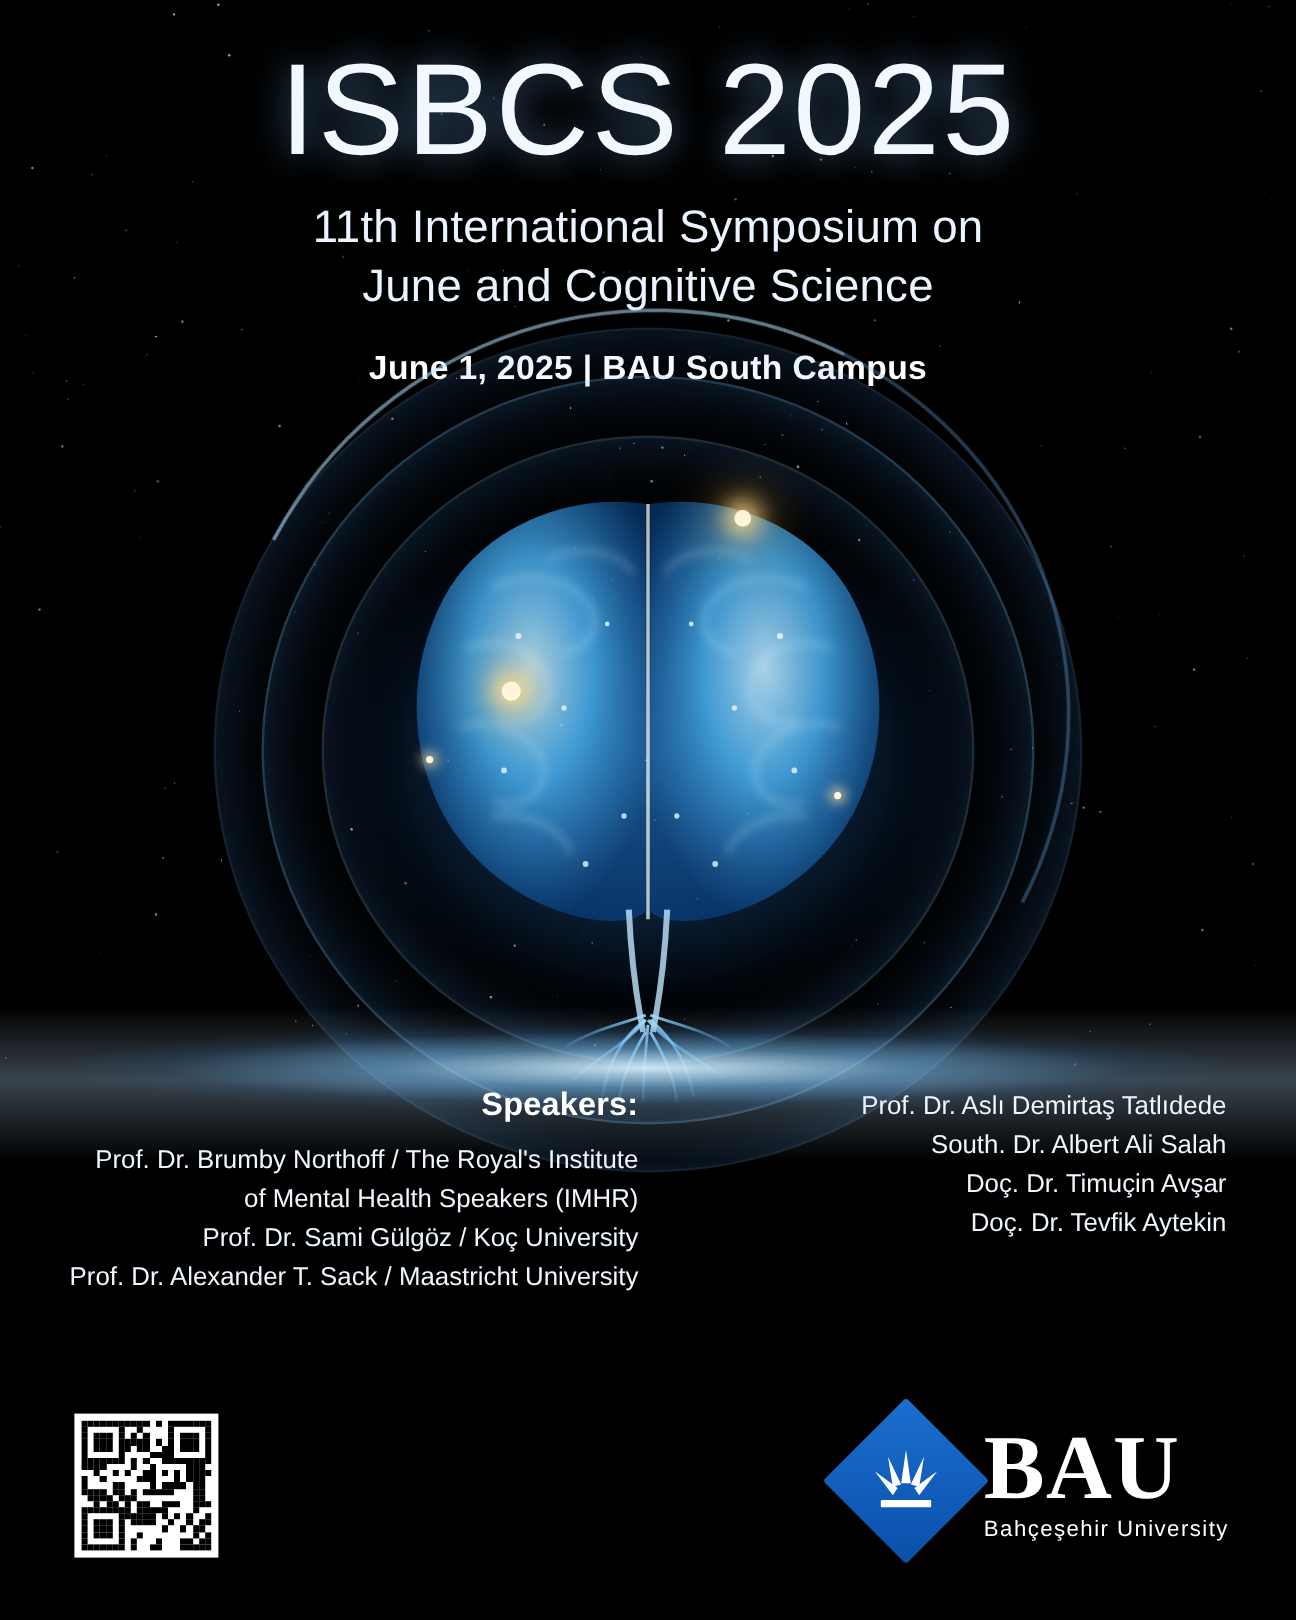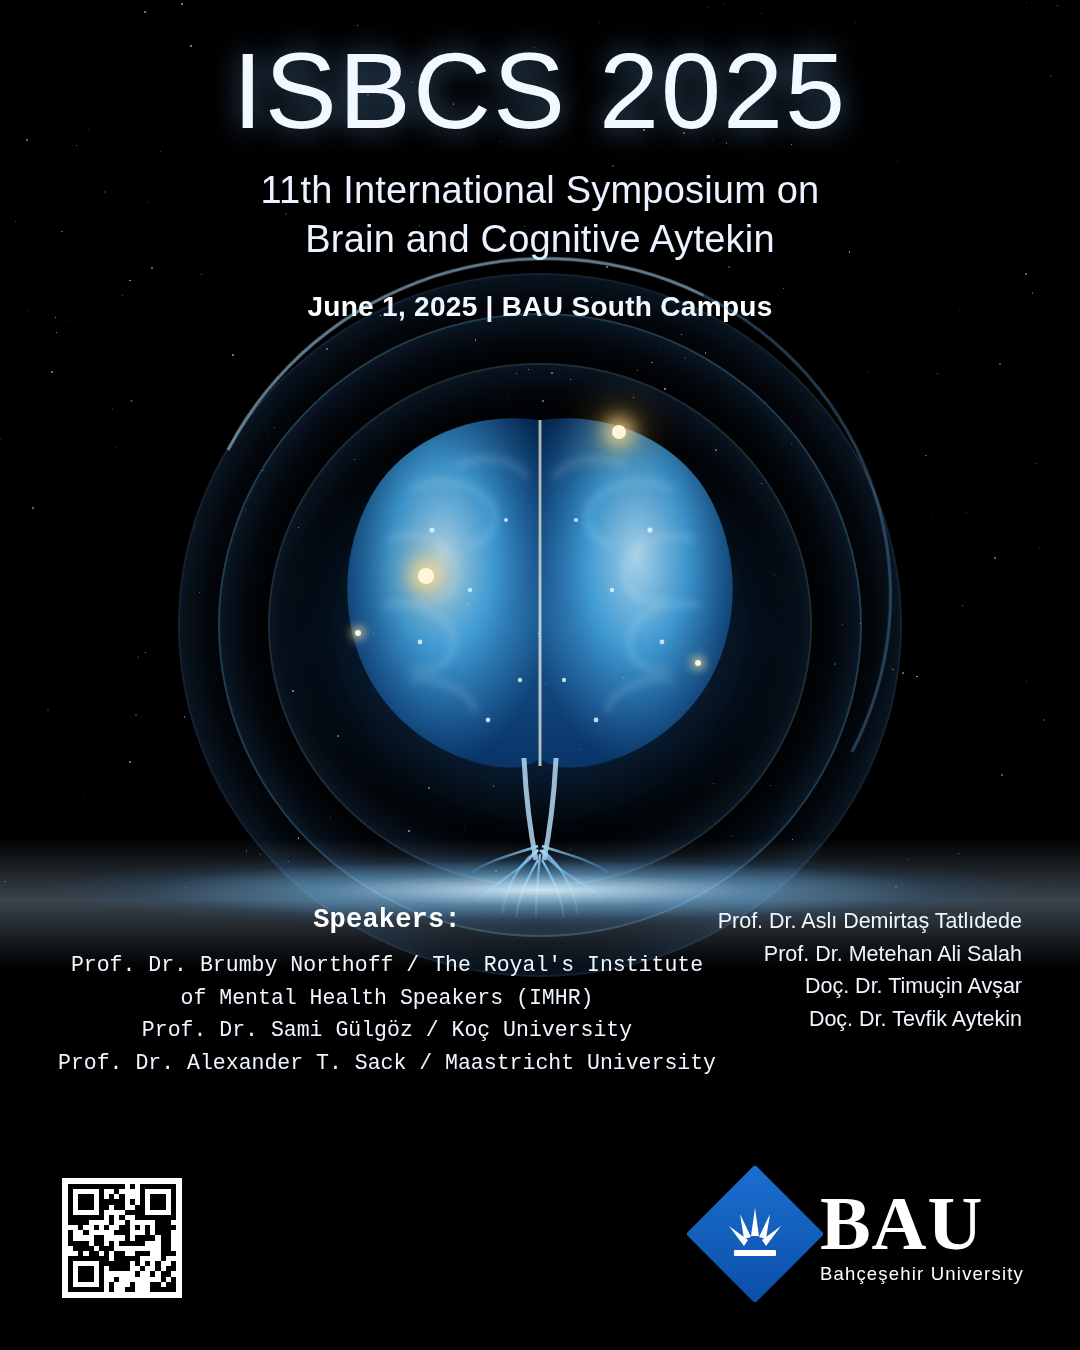--- a/index.html
+++ b/index.html
@@ -155,21 +155,21 @@
   
   .credits {
     position: absolute;
     top: 905px;
     left: 0; right: 0;
     display: flex;
     justify-content: space-between;
     padding: 0 58px;
     color: #ffffff;
   }
-  .col-left { text-align: center; font-family: Liberation Mono, monospace; }
+  .col-left { text-align: right; }
   .col-right { text-align: right; }
   .col-head {
     font-size: 27px;
     font-weight: 700;
     margin-bottom: 14px;
     letter-spacing: .2px;
   }
   .col li {
     list-style: none;
     font-size: 21.5px;
@@ -423,21 +423,21 @@
       <span style="left: 792.463px; top: 838.538px; width: 0.560694px; height: 0.560694px; opacity: 0.65;"></span>
       <span style="left: 1052.59px; top: 159.942px; width: 0.723873px; height: 0.723873px; opacity: 0.16;"></span>
       <span style="left: 854.944px; top: 22.0872px; width: 1.34631px; height: 1.34631px; opacity: 0.33;"></span>
       <span style="left: 1026.19px; top: 680.529px; width: 0.672454px; height: 0.672454px; opacity: 0.34;"></span>
     </div>
 
   <div class="header">
     <div class="title">ISBCS 2025</div>
     <div class="subtitle">
       <div>11th International Symposium on</div>
-      <div>Brain and Cognitive Aytekin</div>
+      <div>June and Cognitive Science</div>
     </div>
     <div class="datevenue">June 1, 2025 | BAU South Campus</div>
   </div>
 
   <div class="art">
     <div class="glow-core"></div>
     <div class="halo h2"></div>
     <div class="halo h1"></div>
     <div class="halo h3"></div>
     <div class="halo-arc"></div>
@@ -521,21 +521,21 @@
       <ul>
         <li>Prof. Dr. Brumby Northoff / The Royal's Institute</li>
         <li>of Mental Health Speakers (IMHR)</li>
         <li>Prof. Dr. Sami Gülgöz / Koç University</li>
         <li>Prof. Dr. Alexander T. Sack / Maastricht University</li>
       </ul>
     </div>
     <div class="col col-right">
       <ul>
         <li>Prof. Dr. Aslı Demirtaş Tatlıdede</li>
-        <li>Prof. Dr. Metehan Ali Salah</li>
+        <li>South. Dr. Albert Ali Salah</li>
         <li>Doç. Dr. Timuçin Avşar</li>
         <li>Doç. Dr. Tevfik Aytekin</li>
       </ul>
     </div>
   </div>
 
   <div class="qr">
     <div class="qr-grid" id="qrgrid">
         <i class="on"></i>
         <i class="on"></i>

